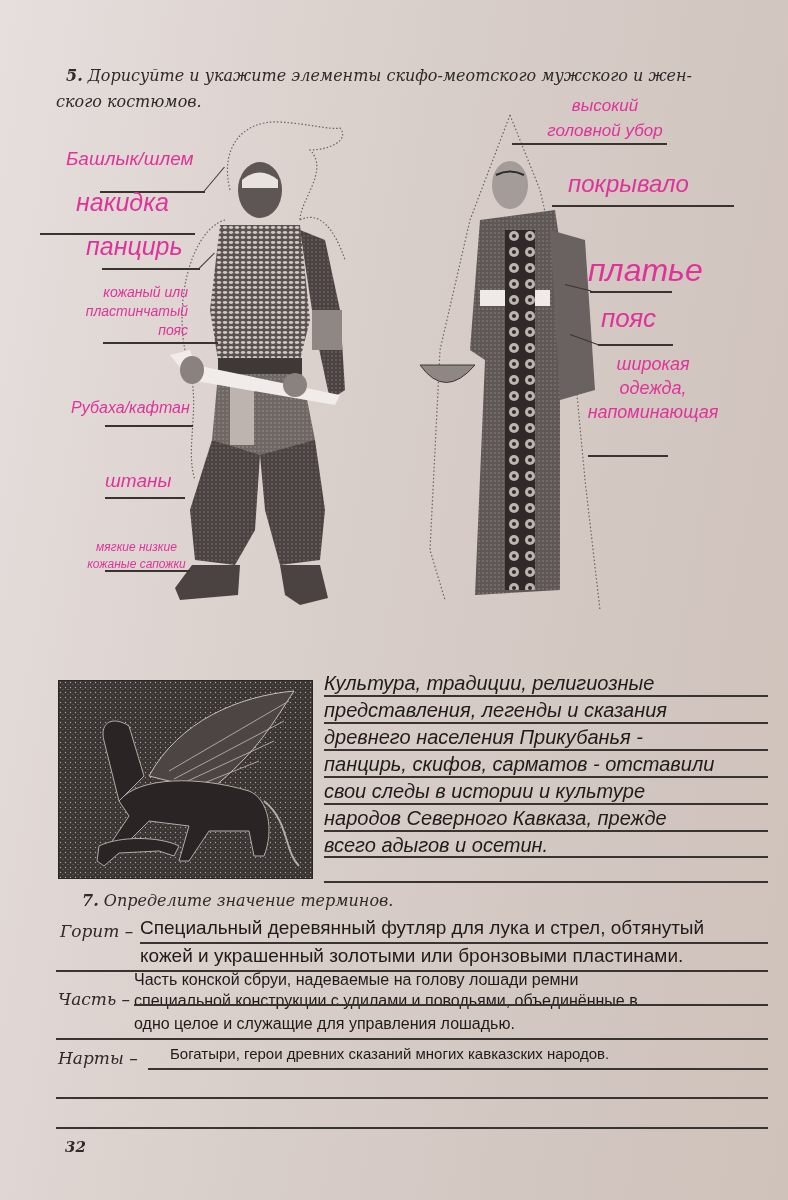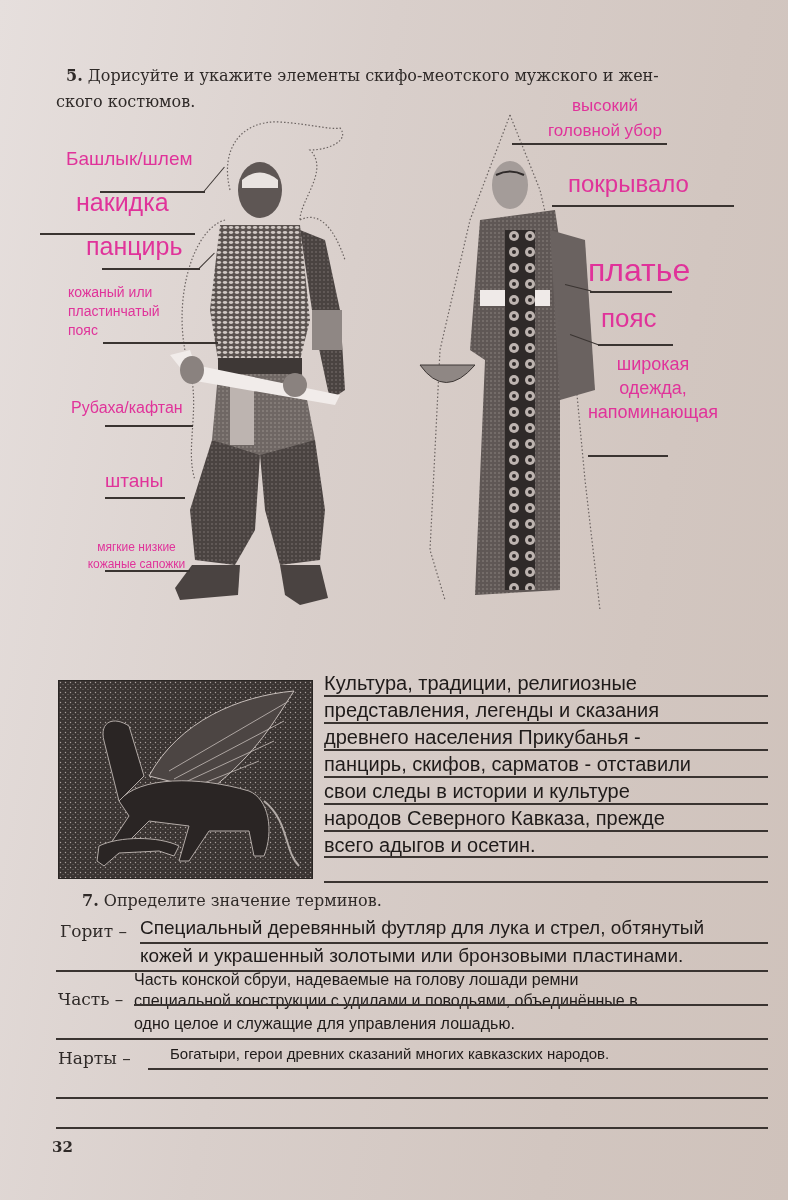--- a/index.html
+++ b/index.html
@@ -2,21 +2,21 @@
 <html><head>
 <meta charset="utf-8">
 <style>
   html, body { margin:0; padding:0; }
   body {
     width:788px; height:1200px; overflow:hidden; position:relative;
     background: linear-gradient(100deg, #e6dfdd 0%, #d9cfcb 40%, #d2c6c0 75%, #cfc2bb 100%);
     font-family: "DejaVu Serif", serif;
     color:#2b2624;
   }
-  .abs { position:absolute; }
+  .abs { position:absolute;font-style:italic; }
   .task { font-family:"DejaVu Serif", serif; font-size:16px; color:#2f2a28; line-height:27px; }
   .task b { font-weight:bold; }
   .pink { color:#e0339a; font-family:"Liberation Sans", sans-serif; white-space:nowrap; }
   .ans { font-family:"Liberation Sans", sans-serif; color:#1f1b1a; white-space:nowrap; }
   .rule { position:absolute; height:1.5px; background:#3a3431; }
   .lead { position:absolute; height:1.3px; background:#3a3431; transform-origin:left center; }
   .fig { position:absolute; }
   svg { display:block; }
 </style>
 </head>
@@ -110,21 +110,21 @@
 <div class="rule" style="left:100px; top:191px; width:105px;"></div>
 <div class="lead" style="left:204px; top:191px; width:32px; transform:rotate(-50deg);"></div>
 
 <div class="abs pink" style="left:76px; top:188px; font-size:25px;">накидка</div>
 <div class="rule" style="left:40px; top:233px; width:155px;"></div>
 
 <div class="abs pink" style="left:86px; top:232px; font-size:25px;">панцирь</div>
 <div class="rule" style="left:102px; top:268px; width:98px;"></div>
 <div class="lead" style="left:199px; top:268px; width:22px; transform:rotate(-45deg);"></div>
 
-<div class="abs pink" style="left:68px; top:283px; font-size:14px; line-height:19px; text-align:left; width:120px;">
+<div class="abs pink" style="left:68px; top:283px; font-size:14px; line-height:19px; text-align:right; width:120px;">
   <div>кожаный или</div>
   <div>пластинчатый</div>
   <div>пояс</div>
 </div>
 <div class="rule" style="left:103px; top:342px; width:115px;"></div>
 
 <div class="abs pink" style="left:71px; top:399px; font-size:16px;">Рубаха/кафтан</div>
 <div class="rule" style="left:105px; top:425px; width:88px;"></div>
 
 <div class="abs pink" style="left:105px; top:470px; font-size:19px;">штаны</div>
@@ -221,13 +221,13 @@
 <div class="rule" style="left:134px; top:1004px; width:634px;"></div>
 <div class="ans" style="position:absolute; left:134px; top:1015px; font-size:16px;">одно целое и служащие для управления лошадью.</div>
 <div class="rule" style="left:56px; top:1038px; width:712px;"></div>
 
 <div class="abs task" style="left:58px; top:1045px; font-size:17px;">Нарты –</div>
 <div class="ans" style="position:absolute; left:170px; top:1045px; font-size:15px;">Богатыри, герои древних сказаний многих кавказских народов.</div>
 <div class="rule" style="left:148px; top:1068px; width:620px;"></div>
 <div class="rule" style="left:56px; top:1097px; width:712px;"></div>
 <div class="rule" style="left:56px; top:1127px; width:712px;"></div>
 
-<div class="abs" style="left:52px; top:1138px; font-family:'DejaVu Serif', serif; font-weight:bold; font-size:15px; color:#2f2a28;">32</div>
+<div class="abs" style="left:65px; top:1138px; font-family:'DejaVu Serif', serif; font-weight:bold; font-size:15px; color:#2f2a28;">32</div>
 
 </body></html>

